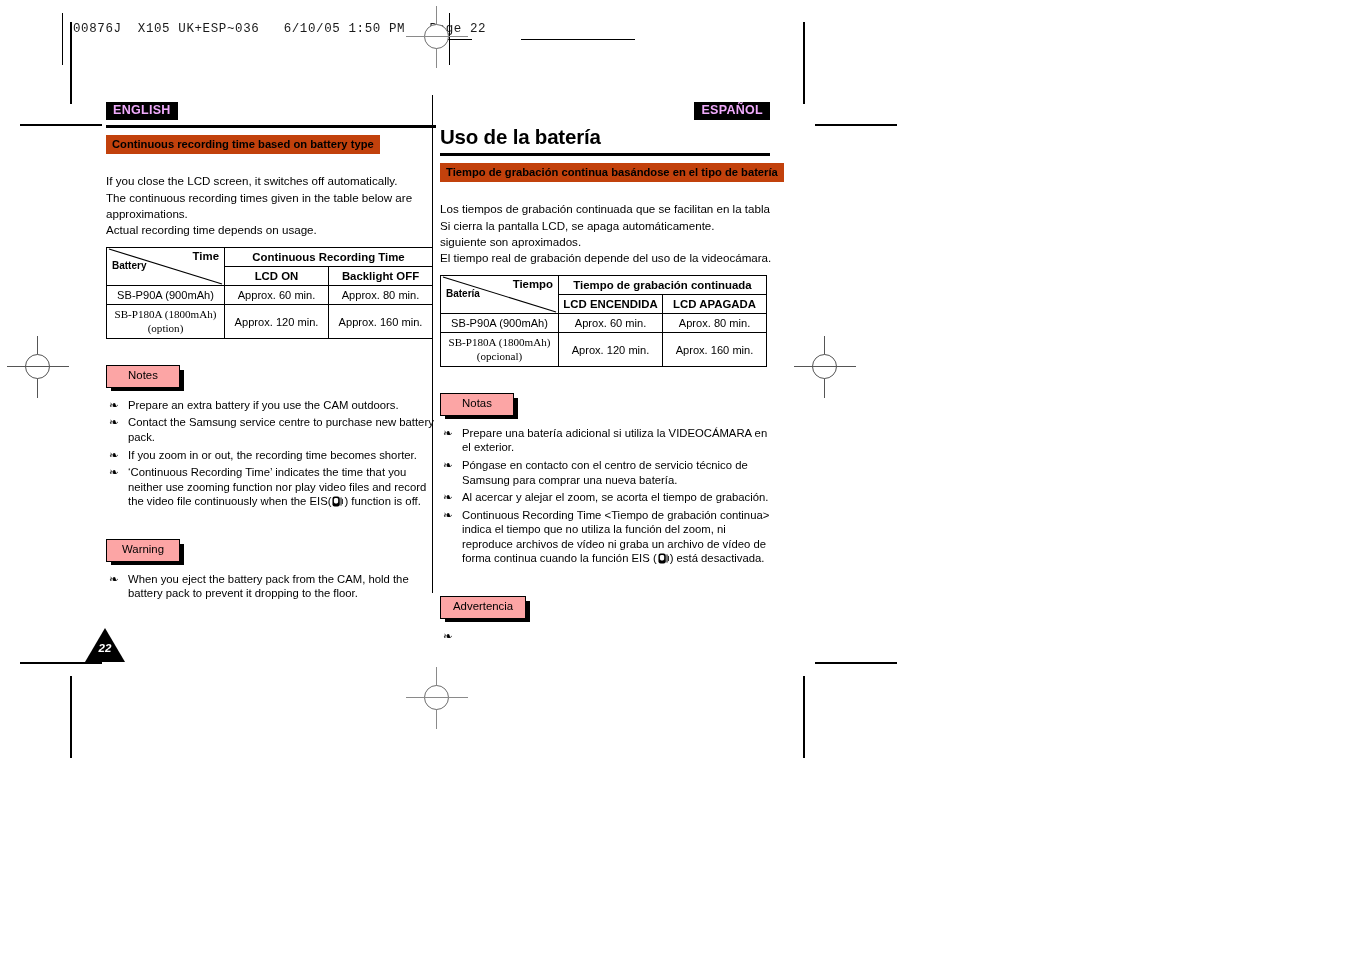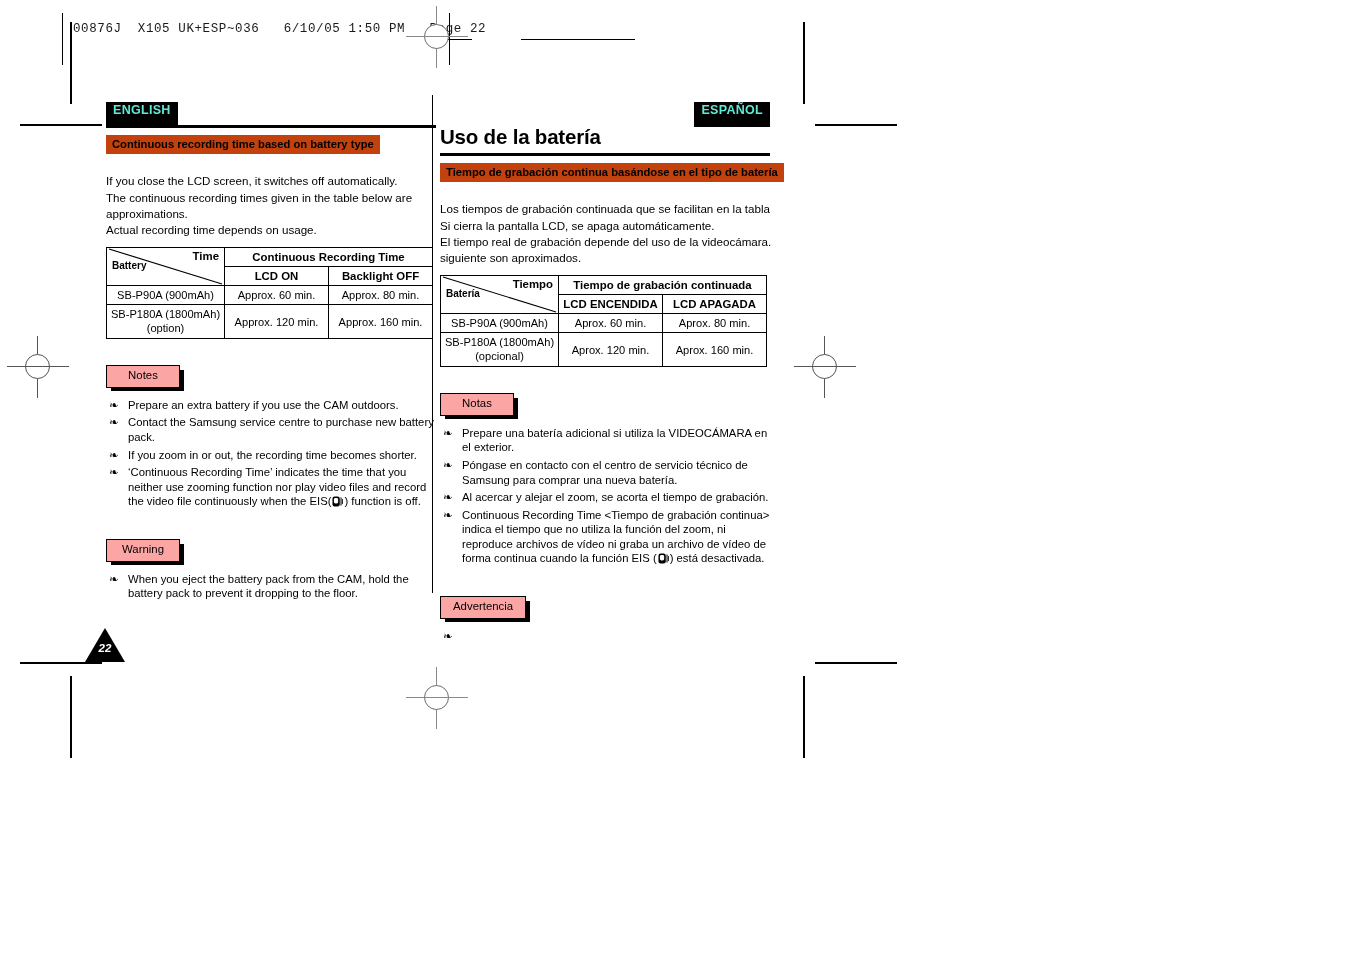--- a/index.html
+++ b/index.html
@@ -74,25 +74,25 @@
     position: absolute;
     top: 100px;
     width: 330px;
   }
   .col-en { left: 106px; }
   .col-es { left: 440px; }
 
   .lang-tag {
     display: inline-block;
     background: #000;
-    color: #5eead4;
+    color: #f0abfc;
     font-size: 12.5px;
     font-weight: bold;
     letter-spacing: 0.3px;
-    padding: 2px 7px 10px 7px;
+    padding: 2px 7px 3px 7px;
     line-height: 1.05;
   }
   .lang-row { height: 21px; }
   .lang-row.right { text-align: right; }
 
   .page-title {
     font-size: 20.5px;
     font-weight: bold;
     letter-spacing: -0.2px;
     margin: 5px 0 0 0;
@@ -158,21 +158,21 @@
     right: 5px; top: 2px;
     font-weight: bold;
     font-size: 11.4px;
   }
   .corner .c-bot {
     position: absolute;
     left: 5px; bottom: 14px;
     font-weight: bold;
     font-size: 10px;
   }
-  .cell-two { line-height: 13.4px; }
+  .cell-two { line-height: 13.4px; font-family: Liberation Serif, serif; }
 
   
   .noteblock { margin-top: 26px; }
   .noteblock.warn { margin-top: 30px; }
 
   .tabbox {
     position: relative;
     display: inline-block;
     border: 1.4px solid #000;
     background: #fca5a5;
@@ -385,22 +385,22 @@
     </div>
 
     <div class="page-title">Uso de la batería</div>
     <div class="title-rule"></div>
 
     <div class="section-bar">Tiempo de grabación continua basándose en el tipo de batería</div>
 
     <div class="para">
       <div>Los tiempos de grabación continuada que se facilitan en la tabla</div>
       <div>Si cierra la pantalla LCD, se apaga automáticamente.</div>
+      <div>siguiente son aproximados.</div>
       <div>El tiempo real de grabación depende del uso de la videocámara.</div>
-      <div>siguiente son aproximados.</div>
     </div>
 
     <table class="spec">
       <colgroup>
           <col style="width:118px">
           <col style="width:104px">
           <col style="width:104px">
         </colgroup>
       <tbody>
         <tr>

